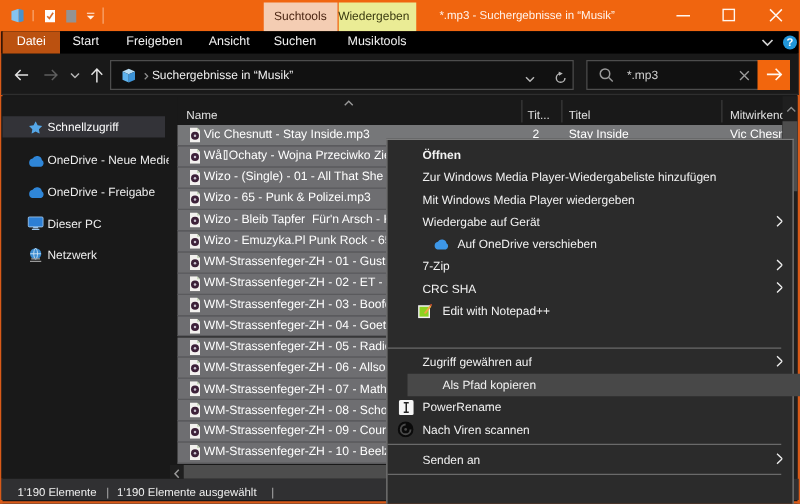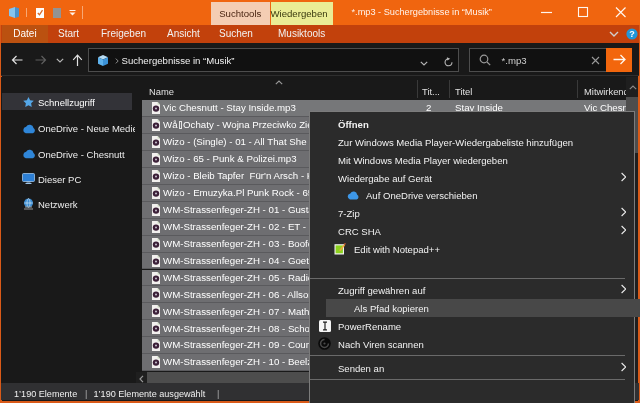--- a/index.html
+++ b/index.html
@@ -37,21 +37,21 @@
 
   <div class="abs" style="left:351.5px;top:6.5px;color:#fff4ec;font-size:9.2px;white-space:pre">*.mp3 - Suchergebnisse in “Musik”</div>
 
   <svg class="abs" style="left:541px;top:6px" width="92" height="12" viewBox="0 0 92 12">
     <path d="M0 6.5 H11" stroke="#fff6ef" stroke-width="1.2"></path>
     <rect x="37.5" y="1.5" width="9" height="9" fill="none" stroke="#fff6ef" stroke-width="1.1"></rect>
     <path d="M75 1.5 L84.5 11 M84.5 1.5 L75 11" stroke="#fff6ef" stroke-width="1.2"></path>
   </svg>
 </div>
 
-<div class="abs" style="left:1px;top:25px;width:638px;height:18px;background:#c2410c;color:#f2f2f2;font-size:10px">
+<div class="abs" style="left:1px;top:25px;width:638px;height:18px;background:#000000;color:#f2f2f2;font-size:10px">
   <div class="abs" style="left:1px;top:0;width:46px;height:18px;background:#bb5110;color:#ffffff;text-align:center;line-height:17px">Datei</div>
   <div class="abs" style="left:56px;top:0;width:24px;text-align:center;line-height:17px;width:auto;left:57px">Start</div>
   <div class="abs" style="left:100px;line-height:17px">Freigeben</div>
   <div class="abs" style="left:166px;line-height:17px">Ansicht</div>
   <div class="abs" style="left:218px;line-height:17px">Suchen</div>
   <div class="abs" style="left:277px;line-height:17px">Musiktools</div>
   <svg class="abs" style="left:608px;top:6px" width="10" height="6" viewBox="0 0 10 6">
         <path d="M1 1 L5 5 L9 1" fill="none" stroke="#cfcfcf" stroke-width="1.4"></path>
       </svg>
   <svg class="abs" style="left:625px;top:3px" width="12" height="12" viewBox="0 0 12 12">
@@ -118,21 +118,21 @@
   <div class="abs" style="left:37px;top:19.5px;color:#ffffff">Schnellzugriff</div>
 
   <svg style="position:absolute;left:21px;top:46.5px" width="14" height="10" viewBox="0 0 26 18">
 <path d="M7 17 A6.2 6.2 0 0 1 7.6 4.9 A7.4 7.4 0 0 1 21.4 7.3 A5.4 5.4 0 0 1 20.4 17 Z" fill="#2f86d8"></path>
 </svg>
   <div class="abs" style="left:37px;top:46px;width:97px;overflow:hidden;white-space:pre">OneDrive - Neue Medien G</div>
 
   <svg style="position:absolute;left:21px;top:72px" width="14" height="10" viewBox="0 0 26 18">
 <path d="M7 17 A6.2 6.2 0 0 1 7.6 4.9 A7.4 7.4 0 0 1 21.4 7.3 A5.4 5.4 0 0 1 20.4 17 Z" fill="#2f86d8"></path>
 </svg>
-  <div class="abs" style="left:37px;top:71.5px;white-space:pre">OneDrive - Chesnutt</div>
+  <div class="abs" style="left:37px;top:71.5px;white-space:pre">OneDrive - Freigabe</div>
 
   <svg class="abs" style="left:21px;top:96px" width="13" height="11" viewBox="0 0 13 11">
     <rect x="0.5" y="0.5" width="12" height="8" rx="1" fill="#2d7fd4" stroke="#9fc5e8" stroke-width="0.8"></rect>
     <path d="M4.5 9 H8.5 M3.5 10.5 H9.5" stroke="#9fc5e8" stroke-width="1"></path>
   </svg>
   <div class="abs" style="left:37px;top:96.5px">Dieser PC</div>
 
   <svg class="abs" style="left:21px;top:121px" width="13" height="12" viewBox="0 0 13 12">
     <circle cx="6.5" cy="5" r="4.5" fill="#3a8bd0"></circle>
     <path d="M2.2 5 H10.8 M6.5 0.5 C4.5 2 4.5 8 6.5 9.5 C8.5 8 8.5 2 6.5 0.5" fill="none" stroke="#cfe4f5" stroke-width="0.7"></path>

